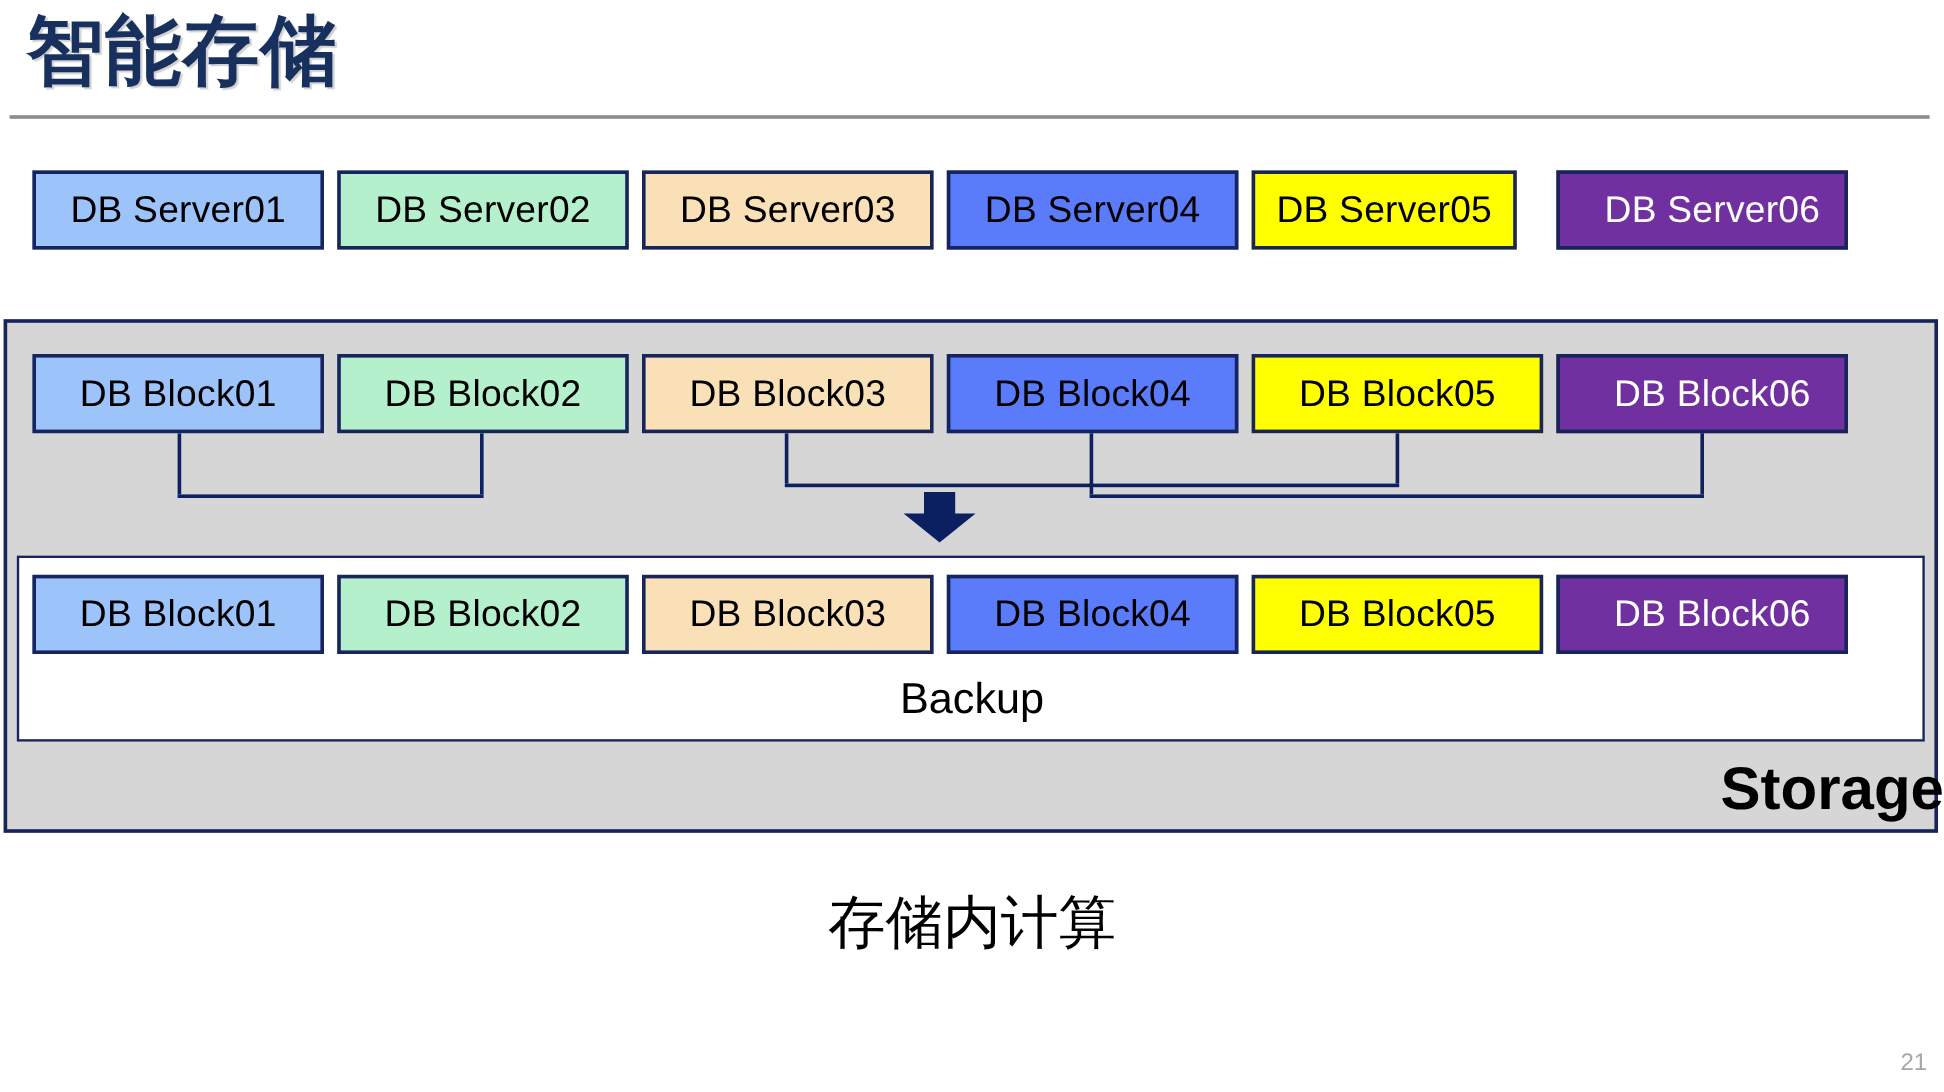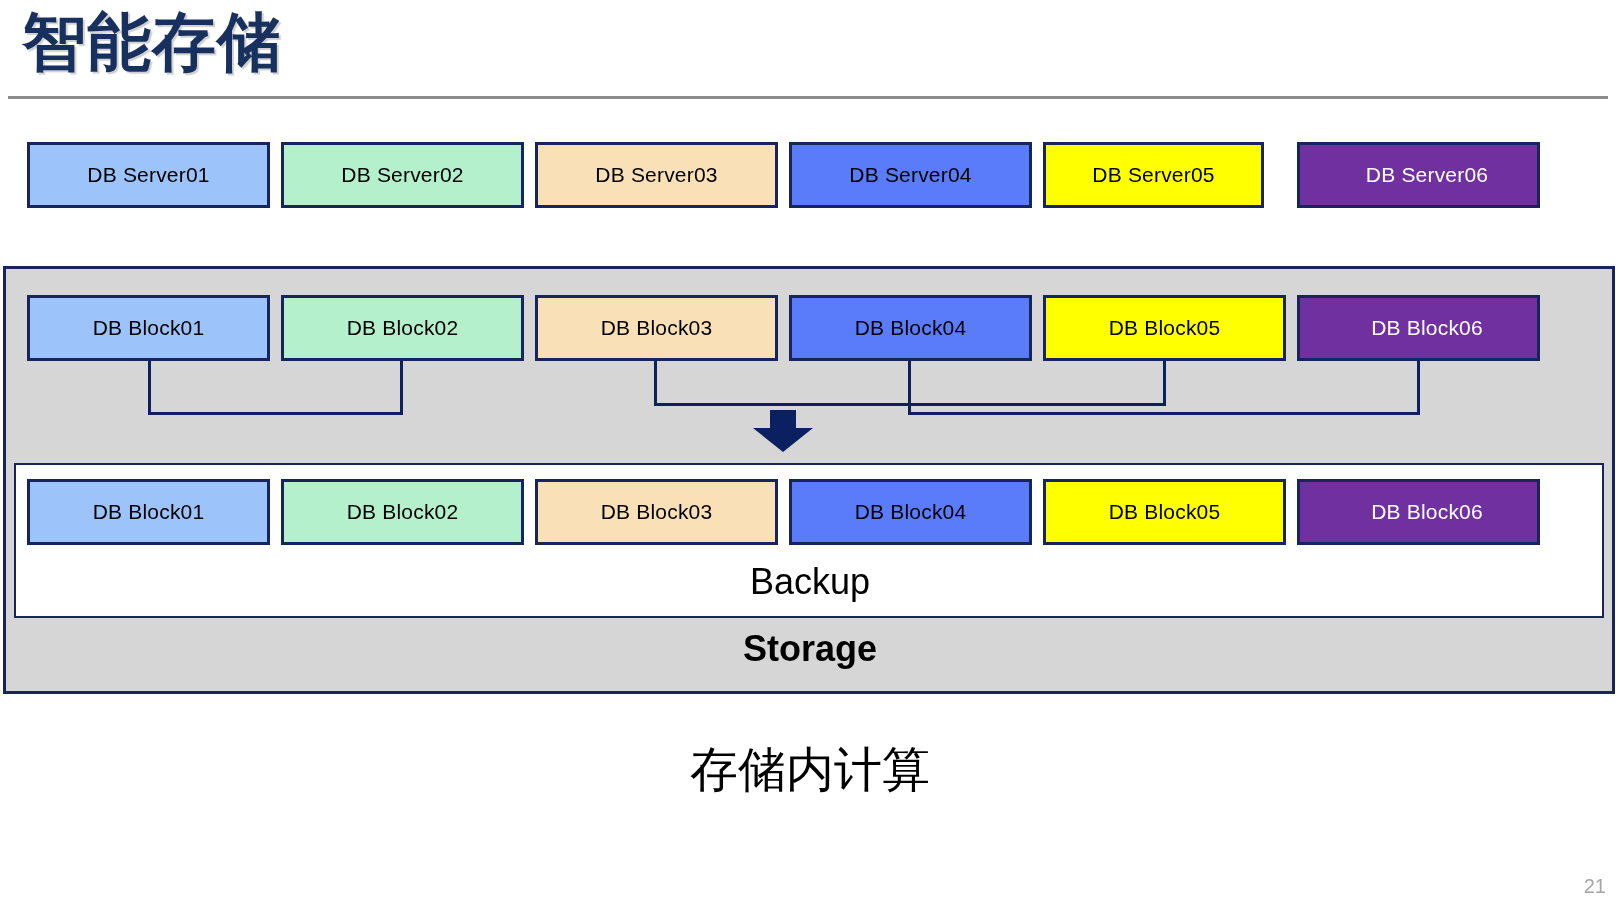--- a/index.html
+++ b/index.html
@@ -38,21 +38,21 @@
   }
 
   
   .cbox {
     position: absolute;
     border: 3px solid #17255c;
     box-sizing: border-box;
     display: flex;
     align-items: center;
     justify-content: center;
-    font-size: 21px;
+    font-size: 31px;
     color: #000000;
     white-space: nowrap;
     letter-spacing: 0.2px;
   }
   .cbox.white-text { color: #ffffff; padding-left: 17px; }
 
   
   #server-row .cbox { top: 142px; height: 66px; }
 
   
@@ -123,22 +123,22 @@
   }
 
   
   #lower-block-row .cbox { top: 479px; height: 66px; }
 
   #storage-label {
     position: absolute;
     left: 0;
     top: 628px;
     width: 1620px;
-    text-align: center;
-    font-size: 36px;
+    text-align: right;
+    font-size: 50px;
     font-weight: 700;
     color: #000000;
   }
 
   
   #caption {
     position: absolute;
     left: 0;
     top: 736px;
     width: 1620px;

